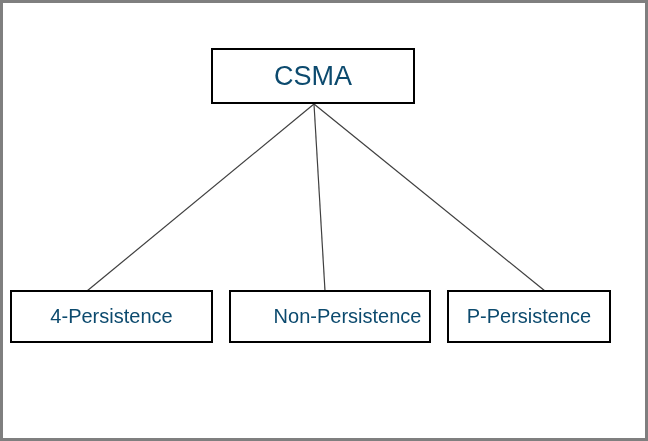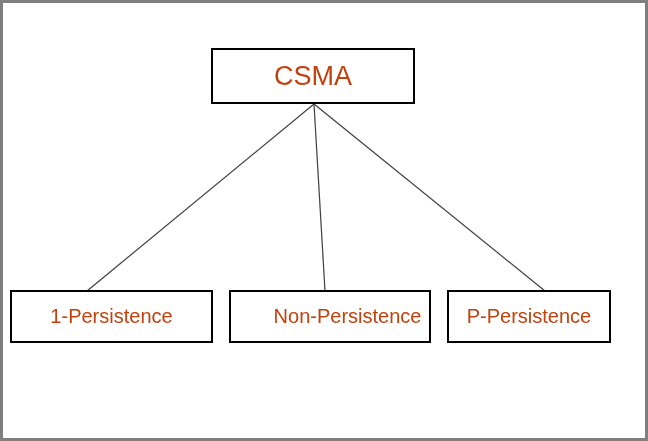--- a/index.html
+++ b/index.html
@@ -26,21 +26,21 @@
     pointer-events: none;
   }
   .node {
     position: absolute;
     box-sizing: border-box;
     border: 2px solid #000000;
     background: #ffffff;
     display: flex;
     align-items: center;
     justify-content: center;
-    color: #c2410c;
+    color: #0c4a6e;
     text-align: center;
     white-space: nowrap;
   }
   .node-root {
     left: 208px;
     top: 45px;
     width: 204px;
     height: 56px;
     font-size: 27px;
   }
@@ -62,21 +62,21 @@
     <line x1="311" y1="101" x2="84" y2="288" stroke="#3f3f3f" stroke-width="1.2"></line>
     <line x1="311" y1="101" x2="322" y2="288" stroke="#3f3f3f" stroke-width="1.2"></line>
     <line x1="311" y1="101" x2="542" y2="288" stroke="#3f3f3f" stroke-width="1.2"></line>
   </svg>
 
   <div class="node node-root">
     <span>CSMA</span>
   </div>
 
   <div class="node node-child node-child-0">
-    <span>1-Persistence</span>
+    <span>4-Persistence</span>
   </div>
 
   <div class="node node-child node-child-1">
     <span>Non-Persistence</span>
   </div>
 
   <div class="node node-child node-child-2">
     <span>P-Persistence</span>
   </div>
 

